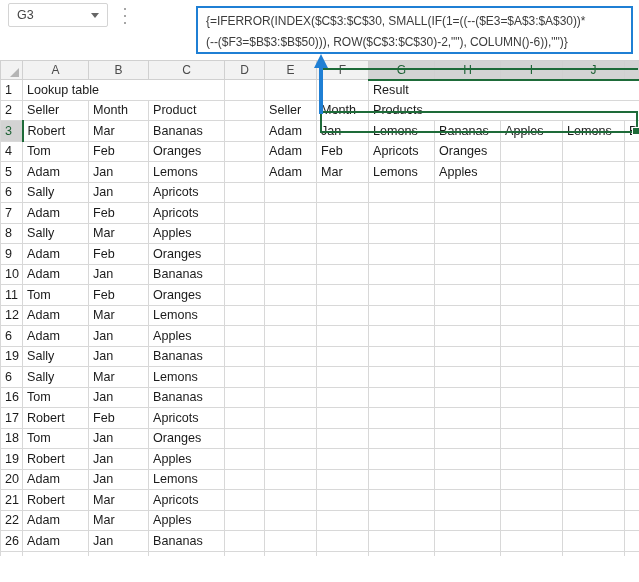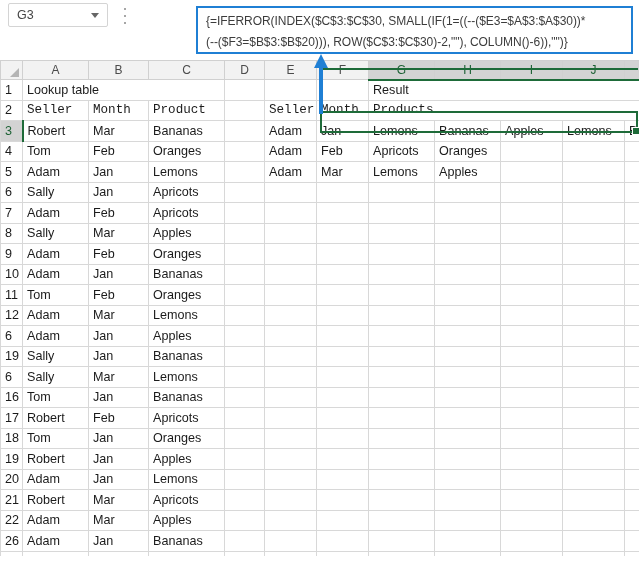--- a/index.html
+++ b/index.html
@@ -162,21 +162,21 @@
   .cD { width: 40px; }
   .cE { width: 52px; }
   .cF { width: 52px; }
   .cG { width: 66px; }
   .cH { width: 66px; }
   .cI { width: 62px; }
   .cJ { width: 62px; }
   .cK { width: 66px; }
 
   
-  .fill-head    { background: #dce3f2; font-weight: bold; font-family: Liberation Mono, monospace; }
+  .fill-head    { background: #dce3f2; font-weight: bold; }
   .fill-yellow  { background: #fdeccd; }
   .fill-blue    { background: #dceaf7; }
   .fill-green   { background: #e2efda; }
   .bold         { font-weight: bold; }
   .ctr          { text-align: center; }
 
   
   .sel-cell { background: #d3d3d3; }
   .sel-active { background: #ffffff; }
 
@@ -234,21 +234,21 @@
   </div>
 
   <div class="fx-dots">
     <i></i>
     <i></i>
     <i></i>
   </div>
 
   <div class="formula-box">
     <div class="formula-line">{=IFERROR(INDEX($C$3:$C$30, SMALL(IF(1=((--($E3=$A$3:$A$30))*</div>
-    <div class="formula-line">(--($F3=$B$3:$B$20))), ROW($C$3:$C$30)-2,""), COLUMN()-6)),"")}</div>
+    <div class="formula-line">(--($F3=$B$3:$B$50))), ROW($C$3:$C$30)-2,""), COLUMN()-6)),"")}</div>
   </div>
 </div>
 
 <svg class="pointer-arrow" viewBox="0 0 16 60">
   <polygon points="8,0 15,14 10,14 10,60 6,60 6,14 1,14" fill="#1f7fd4"></polygon>
 </svg>
 
 <div class="grid">
   <table class="sheet">
     <thead>

